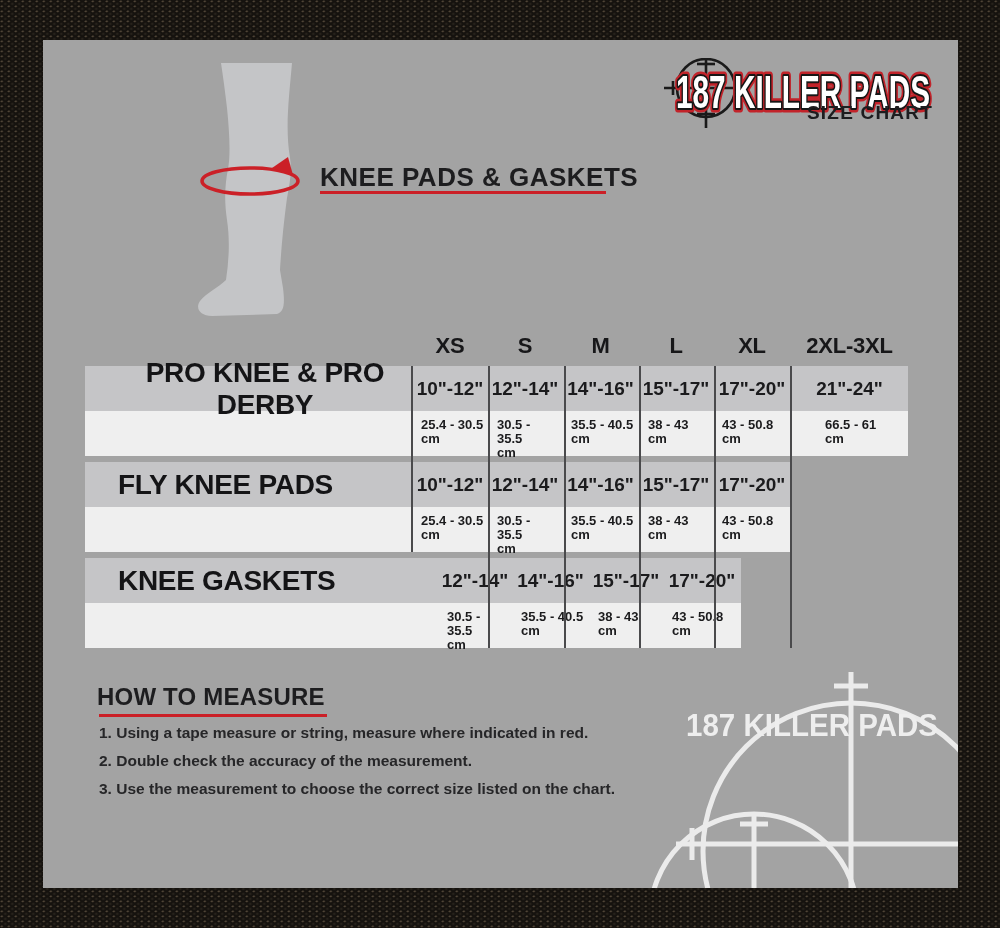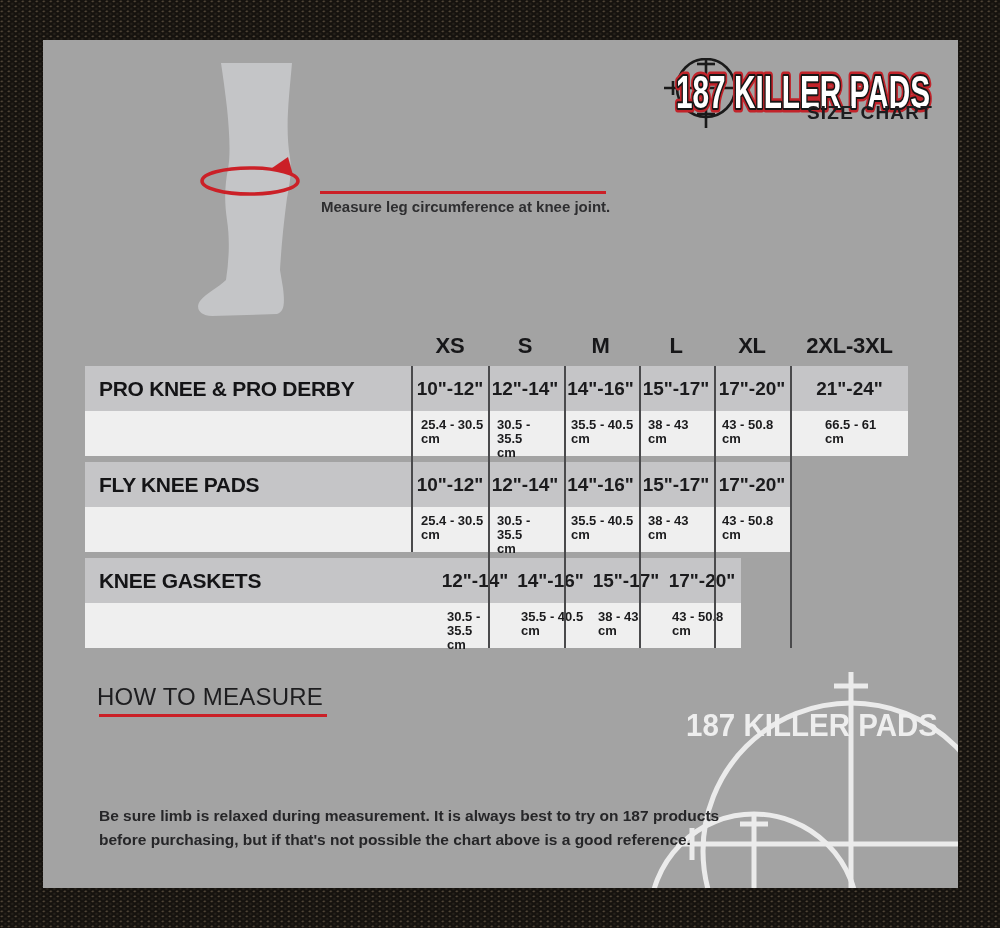--- a/index.html
+++ b/index.html
@@ -34,35 +34,35 @@
   .thead{display:flex;height:41px;align-items:center;}
   .th{font-size:22px;font-weight:bold;color:#171719;text-align:center;letter-spacing:-0.2px;}
   .w-label{width:327px;}
   .w-label-wide{width:353px;}
   .w0{width:76px;}.w1{width:74px;}.w2{width:77px;}.w3{width:74px;}.w4{width:78px;}.w5{width:117px;}
   .row{display:flex;width:fit-content;}
   .row.inch{background:#c5c5c7;height:45px;}
   .row.cmr{background:#efefef;height:45px;}
   .grp{margin-bottom:6px;width:fit-content;}
   .cell{box-sizing:border-box;}
-  .cell.label{display:flex;align-items:center;padding-left:14px;
-    font-size:21px;font-weight:bold;color:#141416;letter-spacing:-0.3px;}
+  .cell.label{display:flex;align-items:center;padding-left:33px;
+    font-size:28px;font-weight:bold;color:#141416;letter-spacing:-0.3px;text-align:center;}
   .cell.val{display:flex;align-items:center;justify-content:center;
     font-size:19px;font-weight:bold;color:#1b1b1d;}
   .cell.cmv{padding:7px 3px 0 9px;font-size:13px;font-weight:bold;color:#1b1b1d;line-height:14px;}
   .cell.cmv.pad-wide{padding-left:34px;}
   .vline{position:absolute;top:41px;width:2px;background:#4a4a4c;}
   .vl-0{left:326px;height:186px;}
   .vl-1{left:403px;height:282px;}
   .vl-2{left:479px;height:282px;}
   .vl-3{left:554px;height:282px;}
   .vl-4{left:629px;height:282px;}
   .vl-5{left:705px;height:282px;}
   
-  .htm-title{left:54px;top:643px;font-size:24px;font-weight:normal;color:#1d1d1f;letter-spacing:0.2px;}
+  .htm-title{left:54px;top:643px;font-size:24px;font-weight:bold;color:#1d1d1f;letter-spacing:0.2px;}
   .htm-underline{left:56px;top:674px;width:228px;height:3px;}
   .steps{left:56px;top:684px;}
   .step{font-size:15.5px;font-weight:bold;color:#262628;margin-bottom:10.5px;line-height:17.5px;}
   .note{left:56px;top:764px;font-size:15.5px;font-weight:bold;color:#262628;line-height:23.5px;}
   .red-bar{background:#cb2027;}
 </style>
 </head>
 <body>
 
 <div class="stage">
@@ -110,22 +110,22 @@
           <line x1="36" y1="30" x2="122" y2="30"></line>
           <line x1="45" y1="23" x2="45" y2="37"></line>
           <line x1="114" y1="23" x2="114" y2="37"></line>
         </g>
         <text x="48" y="50" textLength="254" lengthAdjust="spacingAndGlyphs" font-family="Liberation Sans, sans-serif" font-size="46" font-weight="bold" fill="#c2232a" stroke="#c2232a" stroke-width="9" stroke-linejoin="round" paint-order="stroke">187 KILLER PADS</text>
         <text x="48" y="50" textLength="254" lengthAdjust="spacingAndGlyphs" font-family="Liberation Sans, sans-serif" font-size="46" font-weight="bold" fill="#ffffff" stroke="#161616" stroke-width="4.2" stroke-linejoin="round" paint-order="stroke">187 KILLER PADS</text>
       </svg>
       <div class="size-chart-label">SIZE CHART</div>
     </div>
 
+    <div class="abs section-title">KNEE PADS &amp; GASKETS</div>
     <div class="abs section-underline red-bar"></div>
-    <div class="abs section-sub">Measure leg circumference at knee joint.</div>
 
     <div class="abs size-table">
       <div class="thead">
         <div class="w-label"></div>
         <div class="th w0">XS</div>
         <div class="th w1">S</div>
         <div class="th w2">M</div>
         <div class="th w3">L</div>
         <div class="th w4">XL</div>
         <div class="th w5">2XL-3XL</div>
@@ -236,19 +236,20 @@
       <div class="vline vl-0"></div>
       <div class="vline vl-1"></div>
       <div class="vline vl-2"></div>
       <div class="vline vl-3"></div>
       <div class="vline vl-4"></div>
       <div class="vline vl-5"></div>
     </div>
 
     <div class="abs htm-title">HOW TO MEASURE</div>
     <div class="abs htm-underline red-bar"></div>
-    <div class="abs note">
-      <div>Be sure limb is relaxed during measurement. It is always best to try on 187 products</div>
-      <div>before purchasing, but if that's not possible the chart above is a good reference.</div>
+    <div class="abs steps">
+      <div class="step">1. Using a tape measure or string, measure where indicated in red.</div>
+      <div class="step">2. Double check the accuracy of the measurement.</div>
+      <div class="step">3. Use the measurement to choose the correct size listed on the chart.</div>
     </div>
 
   </div>
 </div>
 
 </body></html>

